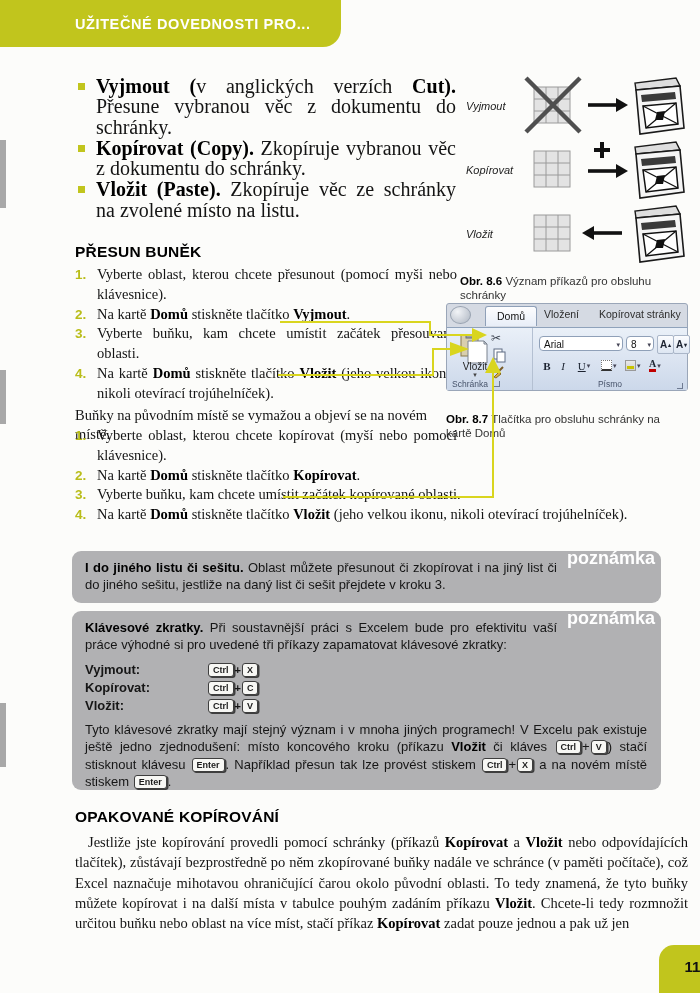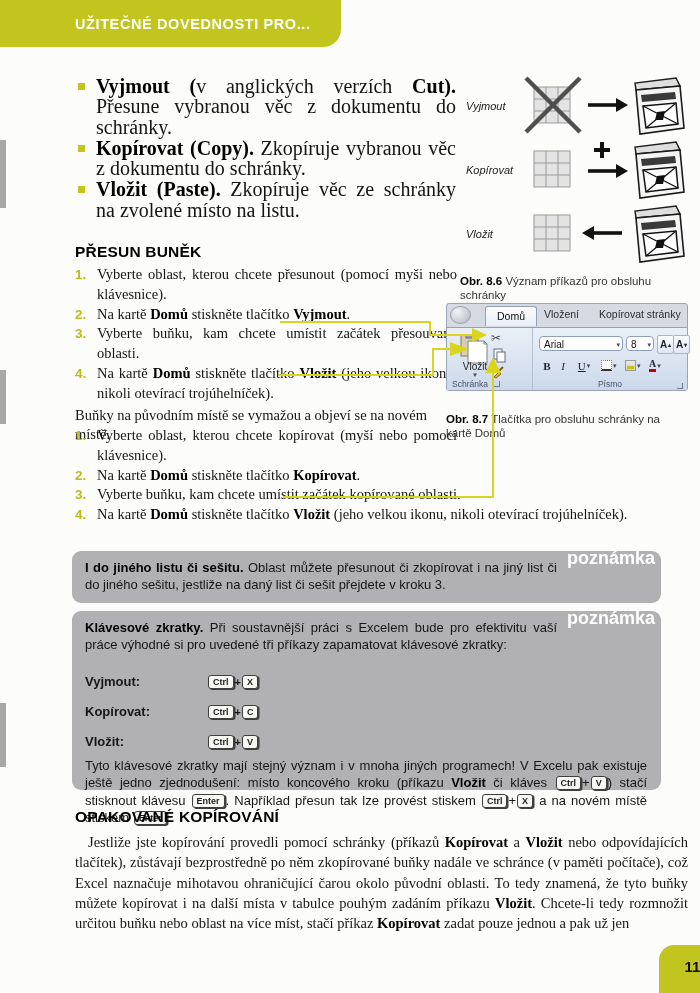--- a/index.html
+++ b/index.html
@@ -49,21 +49,21 @@
   
   .note{position:absolute;left:72px;background:#b1b1b3;border-radius:9px;
         font-family:"Liberation Sans",sans-serif;color:#161616;}
   .note .poz{position:absolute;top:-3px;right:6px;font-weight:bold;font-size:18px;color:#fff;}
   .note .ntext{font-size:13px;line-height:17.4px;text-align:justify;}
   .note1{top:551px;width:589px;height:52px;}
   .note1 .ntext{padding:8px 14px 0 13px;width:472px;}
   .note2{top:611px;width:589px;height:179px;}
   .note2 .nintro{padding:8px 14px 0 13px;width:472px;}
   .shortcut-table{padding:7px 0 0 13px;}
-  .sc-row{display:flex;align-items:center;height:18px;margin-top:12px;}
+  .sc-row{display:flex;align-items:center;height:18px;}
   .sc-name{width:122px;font-weight:bold;font-size:13px;}
   .noutro{padding:6px 14px 0 13px;text-align:justify;font-size:13px;line-height:17.4px;}
   .key{display:inline-block;font-family:"Liberation Sans",sans-serif;font-weight:bold;
        font-size:9px;line-height:10px;color:#1c1c1c;background:#f7f7f4;
        border:1px solid #3e3e3e;border-radius:3px;padding:1px 4px;box-shadow:1.5px 1px 0 #3e3e3e;
        vertical-align:1px;margin:0 1px;}
 
   
   .pagenum{position:absolute;left:659px;top:945px;width:75px;height:48px;border-radius:15px 0 0 0;
            font-family:"Liberation Sans",sans-serif;font-weight:bold;font-size:15px;color:#111;

